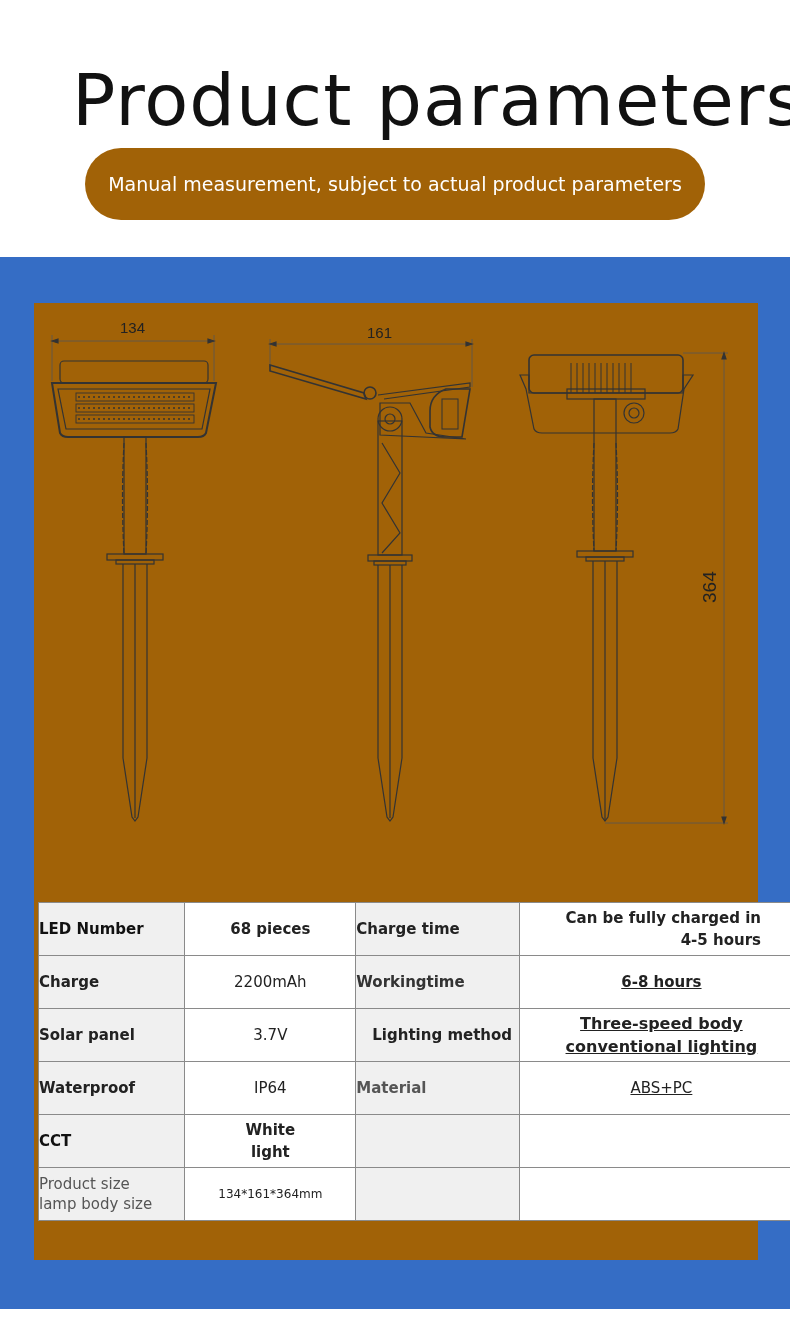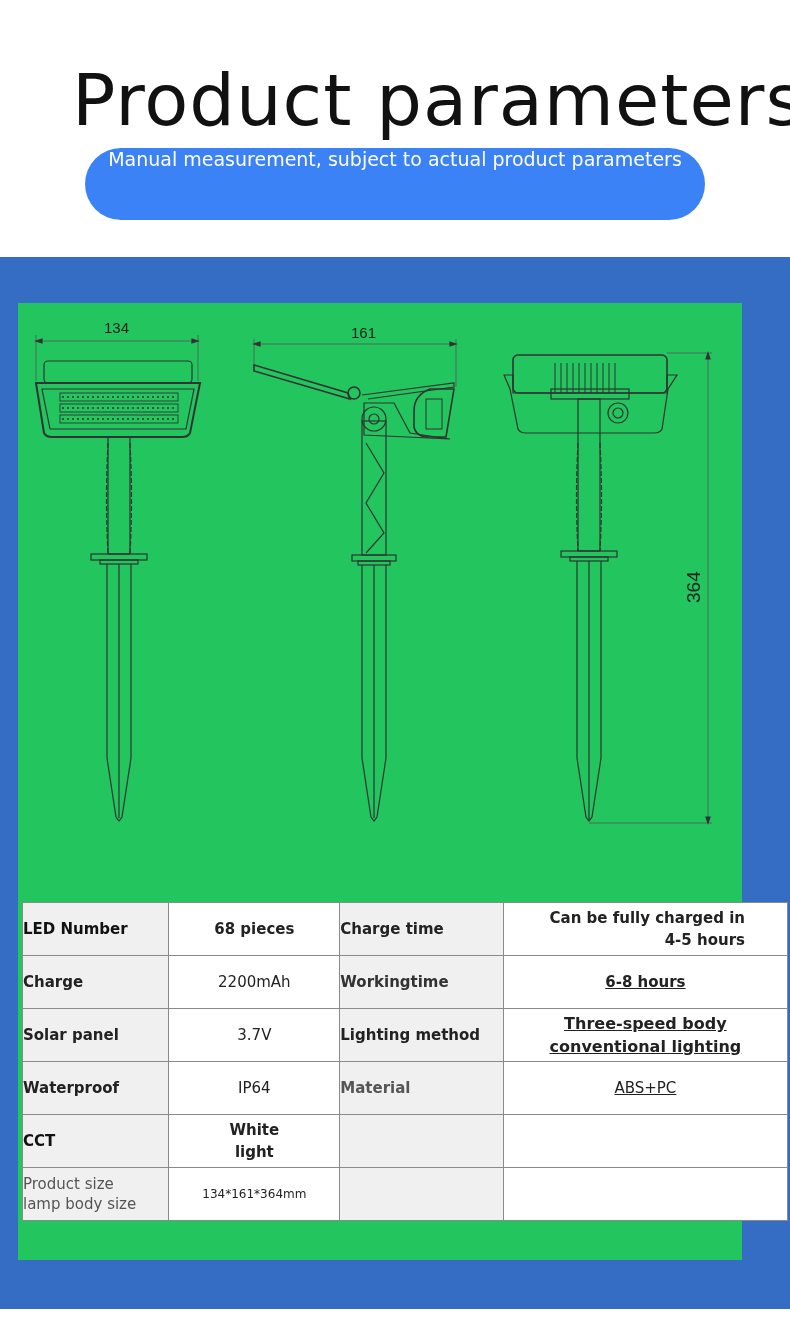--- a/index.html
+++ b/index.html
@@ -1,20 +1,20 @@
 <!DOCTYPE html>
 <html><head>
 <meta charset="utf-8">
 <style>
   html, body { margin:0; padding:0; }
   body { width:790px; height:1342px; background:#ffffff; position:relative; overflow:hidden; font-family:"DejaVu Sans", sans-serif; }
   .title { position:absolute; top:58px; left:0; width:790px; text-align:center; font-size:72px; color:#111; letter-spacing:1px; font-family:"DejaVu Sans", sans-serif; font-weight:normal;margin-left:43px; }
-  .pill { position:absolute; left:85px; top:148px; width:620px; height:72px; border-radius:36px; background:#3b82f6; color:#fff; display:flex; justify-content:center; font-size:19px; }
+  .pill { position:absolute; left:85px; top:148px; width:620px; height:72px; border-radius:36px; background:#a16207; color:#fff; display:flex; align-items:center; justify-content:center; font-size:19px; }
   .band { position:absolute; left:0; top:257px; width:790px; height:1052px; background:#356dc5; }
-  .panel { position:absolute; left:18px; top:303px; width:724px; height:957px; background:#22c55e; }
+  .panel { position:absolute; left:34px; top:303px; width:724px; height:957px; background:#a16207; }
   .drawing { position:absolute; left:0; top:0; width:724px; height:560px; }
   table.spec { position:absolute; left:4px; top:577px; width:766px; border-collapse:collapse; font-family:"DejaVu Sans", sans-serif;margin-top:22px; }
   table.spec td { border:1.5px solid #8a8a8a; height:52px; padding:0; font-size:15px; color:#222; }
   td.k { background:#f0f0f0; font-weight:bold; color:#444; padding-left:12px; }
   td.v { background:#fff; text-align:center; }
   td.b { font-weight:bold; color:#111; }
   td.lt { font-size:19px; font-weight:normal; color:#333; }
   td.ml { text-align:center; padding-left:30px;text-decoration:underline; }
   .small { font-weight:normal !important; font-size:14px; line-height:20px; }
 </style>
@@ -137,21 +137,21 @@
     </tr>
     <tr>
       <td class="k">Charge</td>
       <td class="v lt">2200mAh</td>
       <td class="k" style="color:#333">Workingtime</td>
       <td class="v b ml">6-8 hours</td>
     </tr>
     <tr>
       <td class="k">Solar panel</td>
       <td class="v lt">3.7V</td>
-      <td class="k" style="padding-left:0">Lighting method</td>
+      <td class="k" style="padding-left:16px">Lighting method</td>
       <td class="v b ml" style="font-size:16px;line-height:23px">
         <div>Three-speed body</div>
         <div>conventional lighting</div>
       </td>
     </tr>
     <tr>
       <td class="k">Waterproof</td>
       <td class="v lt">IP64</td>
       <td class="k" style="color:#555">Material</td>
       <td class="v lt ml">ABS+PC</td>

